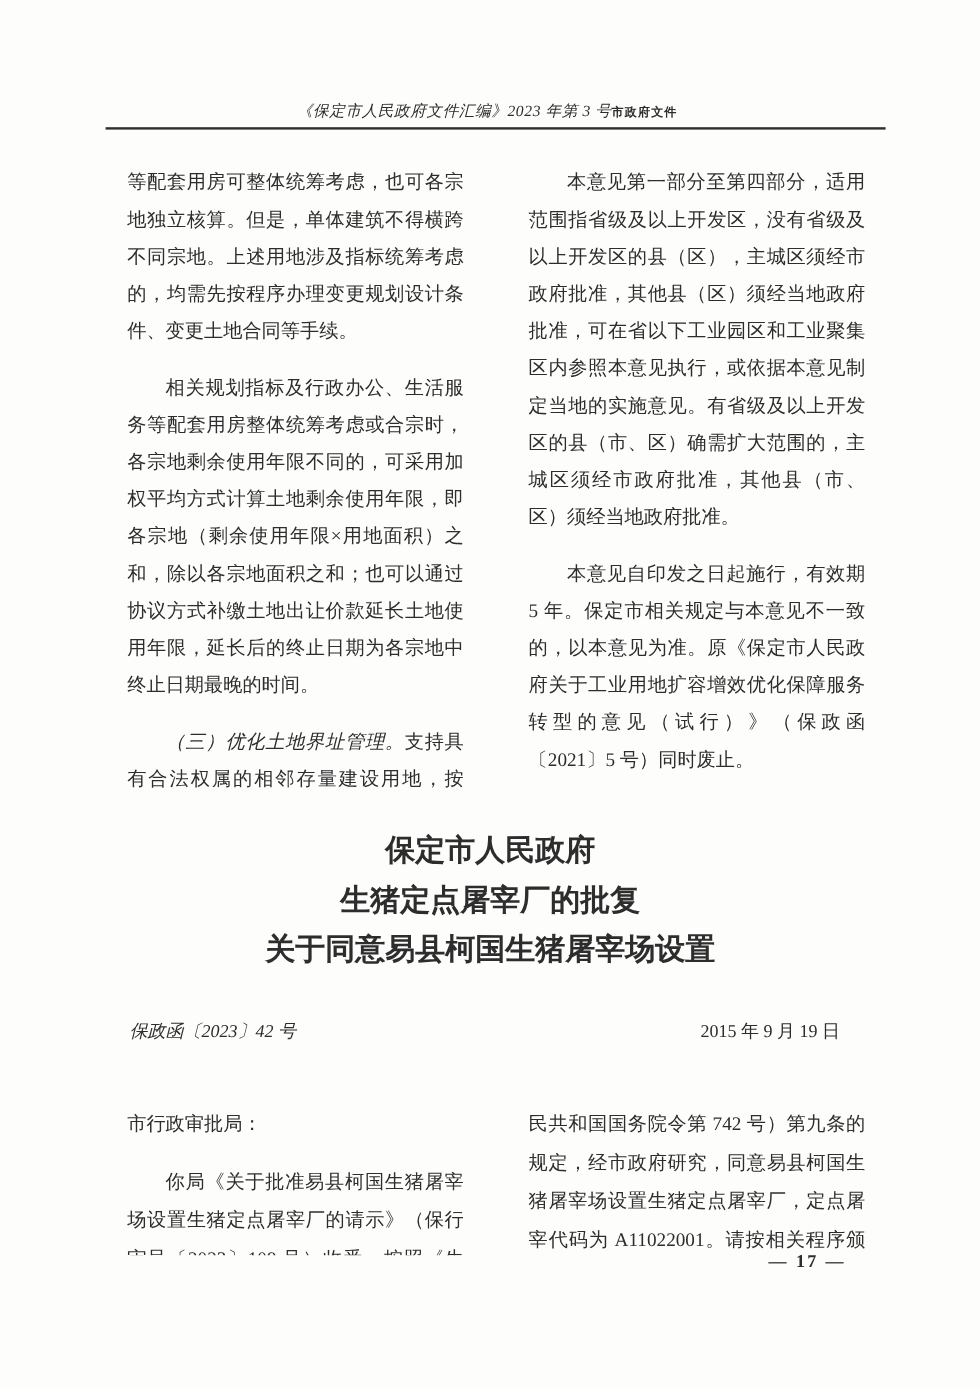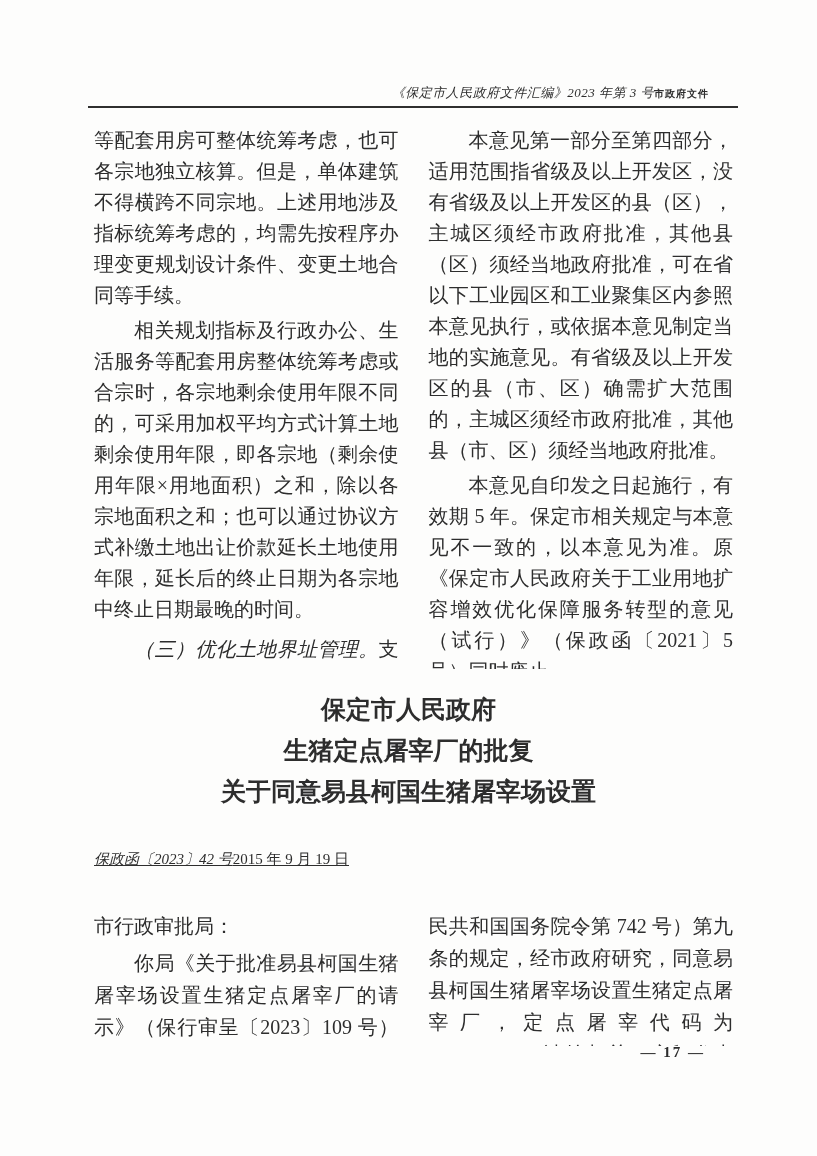--- a/index.html
+++ b/index.html
@@ -3,44 +3,44 @@
 <meta charset="utf-8">
 <style>
   html,body{margin:0;padding:0;}
   body{width:817px;height:1156px;background:#ffffff;}
   .page{
     position:relative;width:817px;height:1156px;overflow:hidden;
     background:var(--paper,#fdfdfc);color:var(--ink,#2d2d2d);
     font-family:"Liberation Serif","DejaVu Serif",serif;
   }
   .hdr{position:absolute;top:84px;left:103px;right:108px;
-       display:flex;justify-content:flex-end;align-items:baseline;}
+       display:flex;justify-content:center;align-items:baseline;}
   .hdr-left{font-size:13px;font-style:italic;letter-spacing:.5px;}
   .hdr-right{font-size:10px;font-weight:bold;letter-spacing:1px;
              font-family:"Liberation Sans","DejaVu Sans",sans-serif;}
   .hdr-rule{position:absolute;top:106px;left:88px;right:79px;
             border-top:2.5px solid #2f2f2f;}
   .cols{position:absolute;left:90px;right:80px;display:flex;gap:22px;}
   .cols1{top:121px;height:548px;overflow:hidden;}
   .cols2{top:906px;height:140px;overflow:hidden;}
   .col{flex:1 1 0;text-align:justify;}
-  .body{margin:4px;font-size:20px;line-height:31px;}
+  .body{margin:16px;font-size:16px;line-height:31px;}
   .cols2 .body{line-height:32px;}
   .indent{text-indent:2em;}
   .para3{margin-top:9px;}
   .p2{margin-top:5px;}
   .kaiti{font-style:italic;}
   .section-heading{font-weight:bold;text-indent:2em;
                    font-family:"Liberation Sans","DejaVu Sans",sans-serif;}
   .signature{margin-top:34px;padding-left:46px;text-align:center;font-size:15px;}
   .signature p{margin:0;line-height:33px;}
   .title-block{position:absolute;top:689px;left:0;right:0;text-align:center;
                font-weight:bold;font-size:25px;line-height:41px;}
-  .docnum-row{position:absolute;top:850px;left:94px;right:117px;
-              display:flex;justify-content:flex-start;font-size:15px;text-decoration:underline;}
+  .docnum-row{position:absolute;top:850px;left:108px;right:117px;
+              display:flex;justify-content:space-between;font-size:15px;}
   .page-number{position:absolute;top:1044px;right:112px;font-size:15px;letter-spacing:2px;font-weight:bold;}
 </style>
 </head>
 <body>
 
 <div class="page" style="--ink: #2d2d2d; --paper: #fdfdfc;">
 
   <header class="hdr">
     <span class="hdr-left">《保定市人民政府文件汇编》2023 年第 3 号</span>
     <span class="hdr-right">市政府文件</span>

